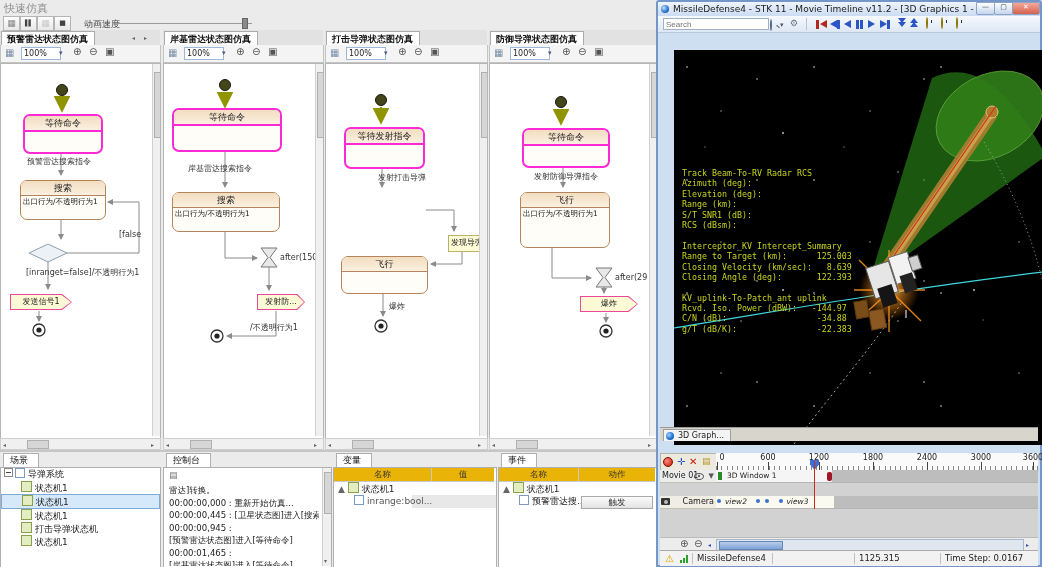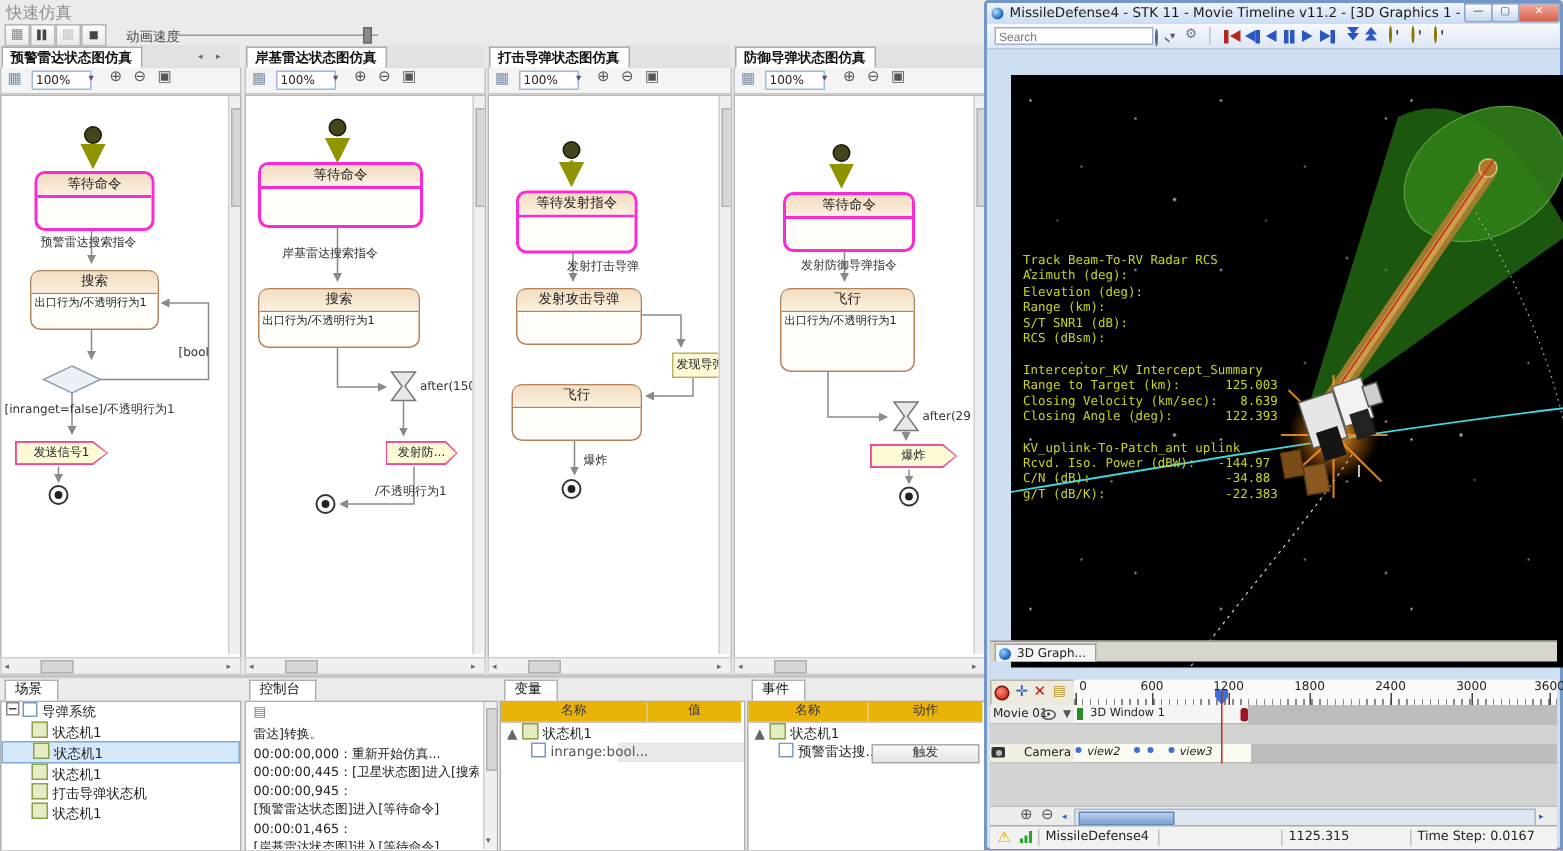--- a/index.html
+++ b/index.html
@@ -192,22 +192,22 @@
     </svg>
     <div class="abs state hl" style="left:22px;top:50px;width:76px;height:36px;">
       <div class="hd">等待命令</div>
         <div class="bd"></div>
     </div>
     <div class="abs lbl" style="left:26px;top:92px;width:122px;">预警雷达搜索指令</div>
     <div class="abs state" style="left:19px;top:116px;width:84px;height:38px;">
       <div class="hd">搜索</div>
       <div class="bd">出口行为/不透明行为1</div>
     </div>
-    <div class="abs lbl" style="left:2px;top:203px;width:140px;">[inranget=false]/不透明行为1</div>
-    <div class="abs lbl" style="left:118px;top:166px;width:32px;">[bool</div>
+    <div class="abs lbl" style="left:25px;top:203px;width:140px;">[inranget=false]/不透明行为1</div>
+    <div class="abs lbl" style="left:118px;top:166px;width:32px;">[false</div>
     <div class="abs sig" style="left:9px;top:230px;width:62px;height:16px;">
       <i>发送信号1</i>
     </div>
     <div class="abs vsb" style="left:151px;top:0;height:372px;">
         <div class="vthumb" style="top:8px;height:64px;"></div>
       </div>
   </div>
   <div class="abs hsb" style="left:0;top:438px;width:159px;">
     <span class="abs sarr" style="left:2px;top:1px;">◂</span>
       <div class="hthumb" style="left:26px;width:20px;"></div>
@@ -297,24 +297,20 @@
       <polyline points="136,188 136,200 105,200" fill="none" stroke="#8a8a8a" marker-end="url(#a3)"></polyline>
       <line x1="57" y1="228" x2="57" y2="252" stroke="#8a8a8a" marker-end="url(#a3)"></line>
       <circle cx="55" cy="262" r="6" fill="#fff" stroke="#333" stroke-width="1.3"></circle>
       <circle cx="55" cy="262" r="2.6" fill="#222"></circle>
     </svg>
     <div class="abs state hl" style="left:18px;top:63px;width:77px;height:38px;">
       <div class="hd">等待发射指令</div>
         <div class="bd"></div>
     </div>
     <div class="abs lbl" style="left:52px;top:108px;width:90px;">发射打击导弹</div>
-    <div class="abs state" style="left:18px;top:128px;width:82px;height:36px;">
-      <div class="hd">发射攻击导弹</div>
-        <div class="bd"></div>
-    </div>
     <div class="abs evbox" style="left:122px;top:171px;width:31px;height:15px;">发现导弹</div>
     <div class="abs state" style="left:15px;top:192px;width:85px;height:36px;">
       <div class="hd">飞行</div>
         <div class="bd"></div>
     </div>
     <div class="abs lbl" style="left:63px;top:237px;width:30px;">爆炸</div>
     <div class="abs vsb" style="left:153px;top:0;height:372px;">
         <div class="vthumb" style="top:8px;height:64px;"></div>
       </div>
   </div>

